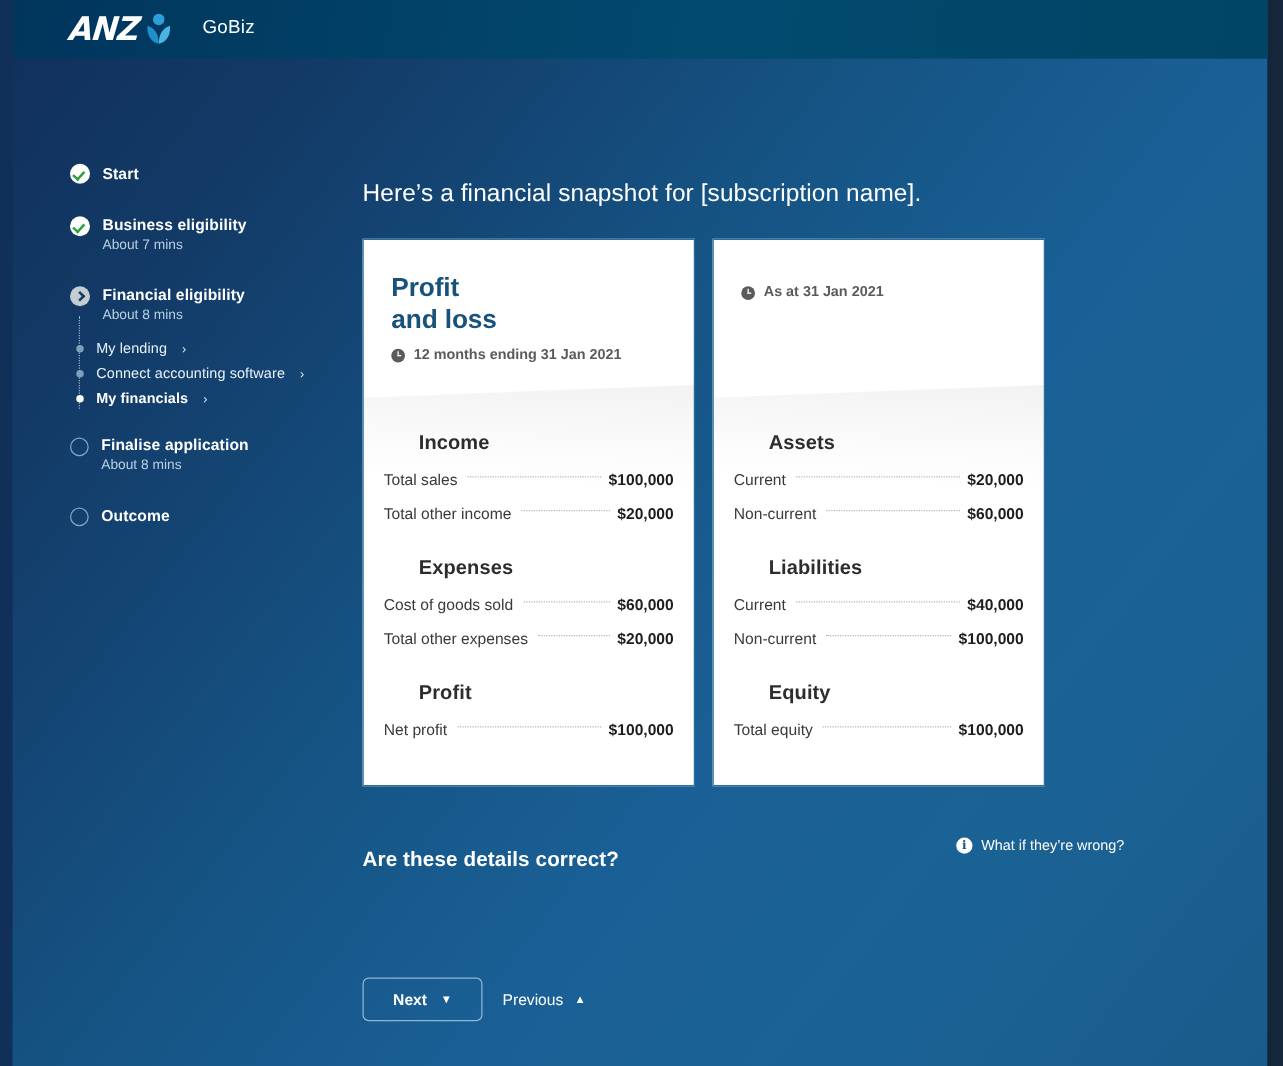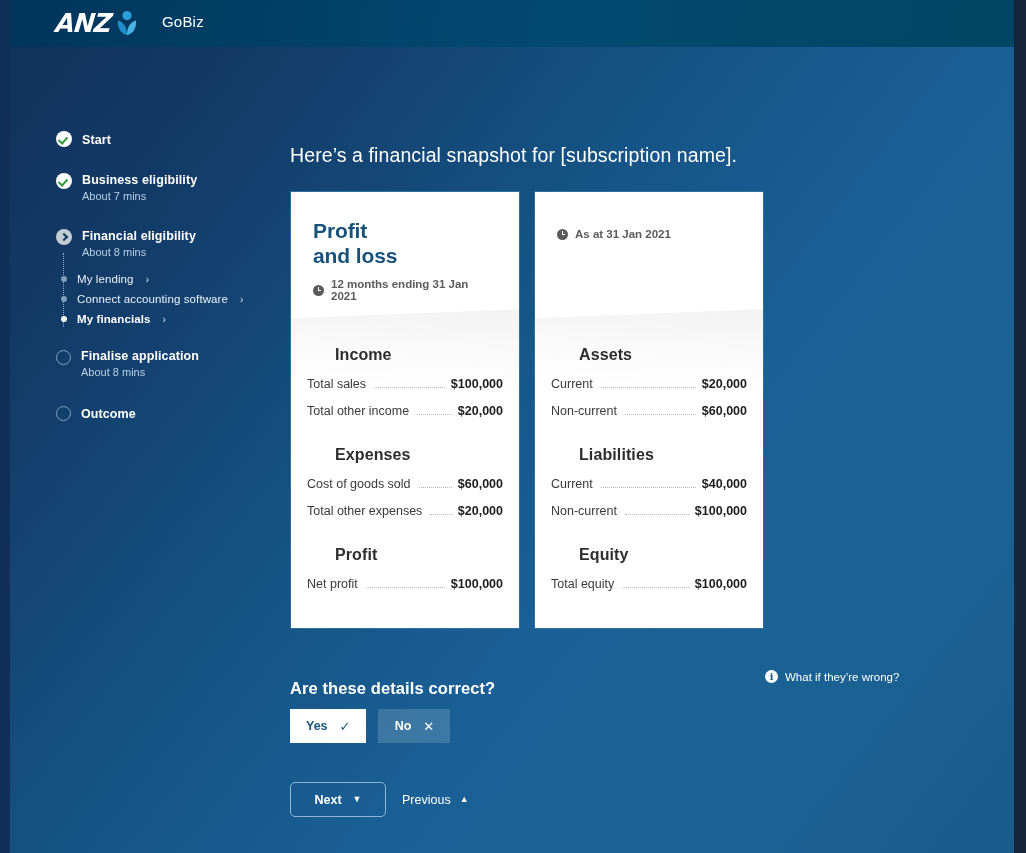--- a/index.html
+++ b/index.html
@@ -227,21 +227,21 @@
 
   .cards {
     position: absolute;
     left: 290px;
     top: 191px;
     display: flex;
     gap: 14px;
   }
   .card {
     position: relative;
-    width: 230px;
+    width: 266px;
     height: 438px;
     background: #ffffff;
     border: 1px solid #2f6f9e;
     box-sizing: border-box;
     overflow: hidden;
   }
   .card-head {
     padding: 26px 22px 0 22px;
     position: relative;
     z-index: 2;
@@ -312,21 +312,21 @@
     font-size: 16px;
     font-weight: bold;
     color: #2d2d2d;
     margin-bottom: 13px;
     letter-spacing: .1px;
     padding-left: 28px;
   }
   .section-gap { height: 28px; }
   .row {
     display: flex;
-    align-items: flex-end;
+    align-items: center;
     margin-bottom: 13px;
   }
   .row:last-child { margin-bottom: 0; }
   .row-label {
     font-size: 12.5px;
     color: #3a3a3a;
     white-space: nowrap;
   }
   .row-dots {
     flex: 1 1 auto;
@@ -651,30 +651,20 @@
     </section>
   </div>
 
   <h2 class="confirm-q">Are these details correct?</h2>
 
   <a class="help-link">
     <span class="info-dot">i</span>
     <span>What if they’re wrong?</span>
   </a>
 
-  <div class="choice-row">
-    <button class="choice-btn choice-yes">
-      <span>Yes</span>
-      <span class="glyph">✓</span>
-    </button>
-    <button class="choice-btn choice-no">
-      <span>No</span>
-      <span class="glyph">✕</span>
-    </button>
-  </div>
 
   <div class="nav-row">
     <button class="next-btn">
       <span>Next</span>
       <span class="chev">▼</span>
     </button>
     <button class="prev-btn">
       <span>Previous</span>
       <span class="chev">▲</span>
     </button>

